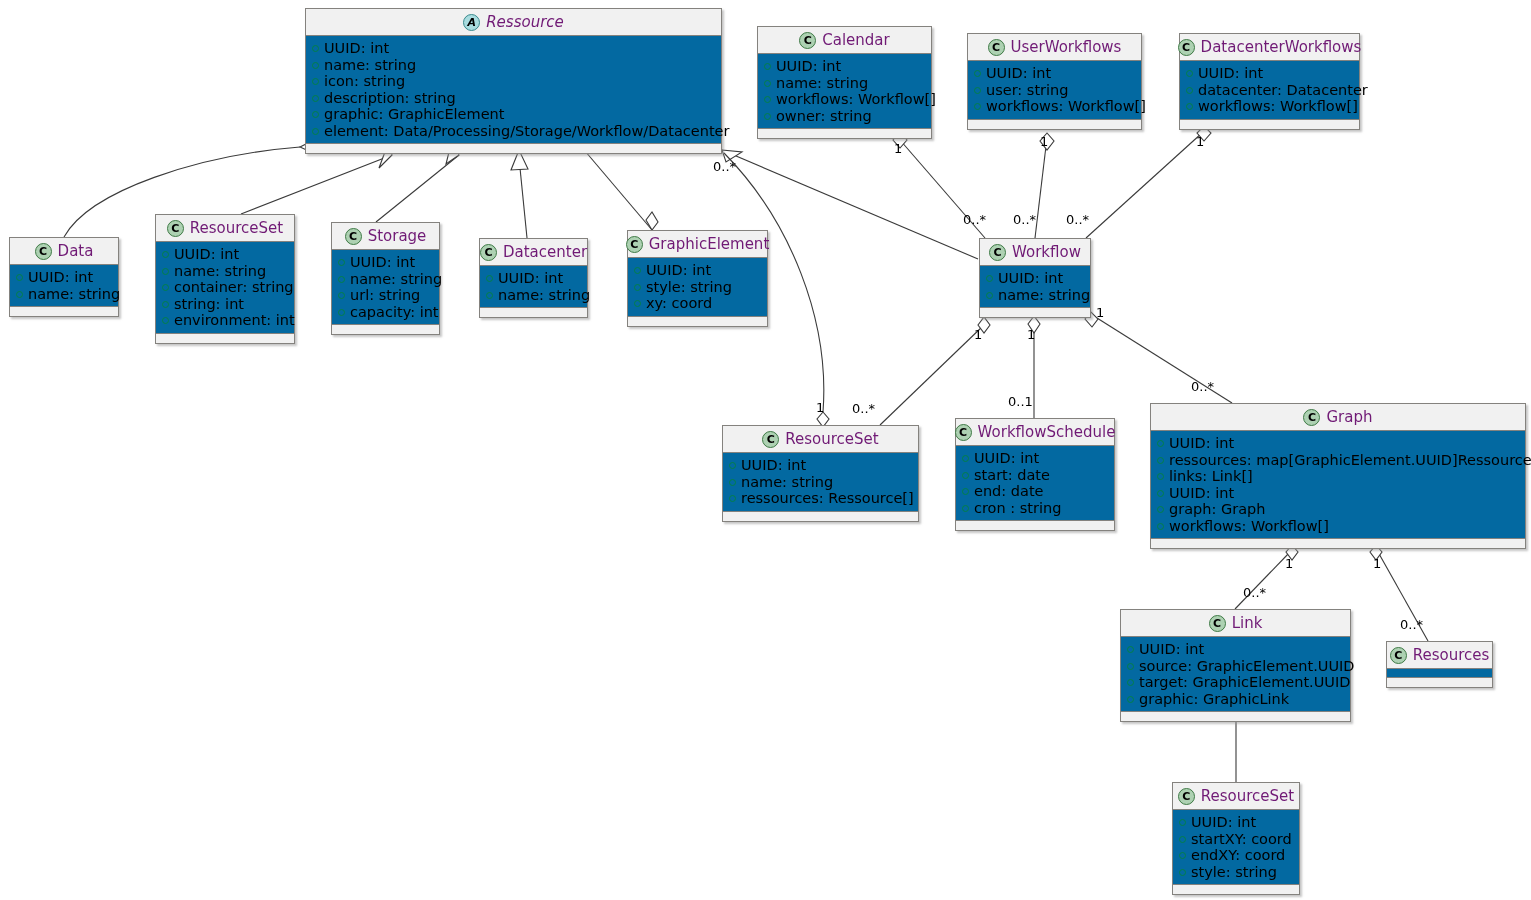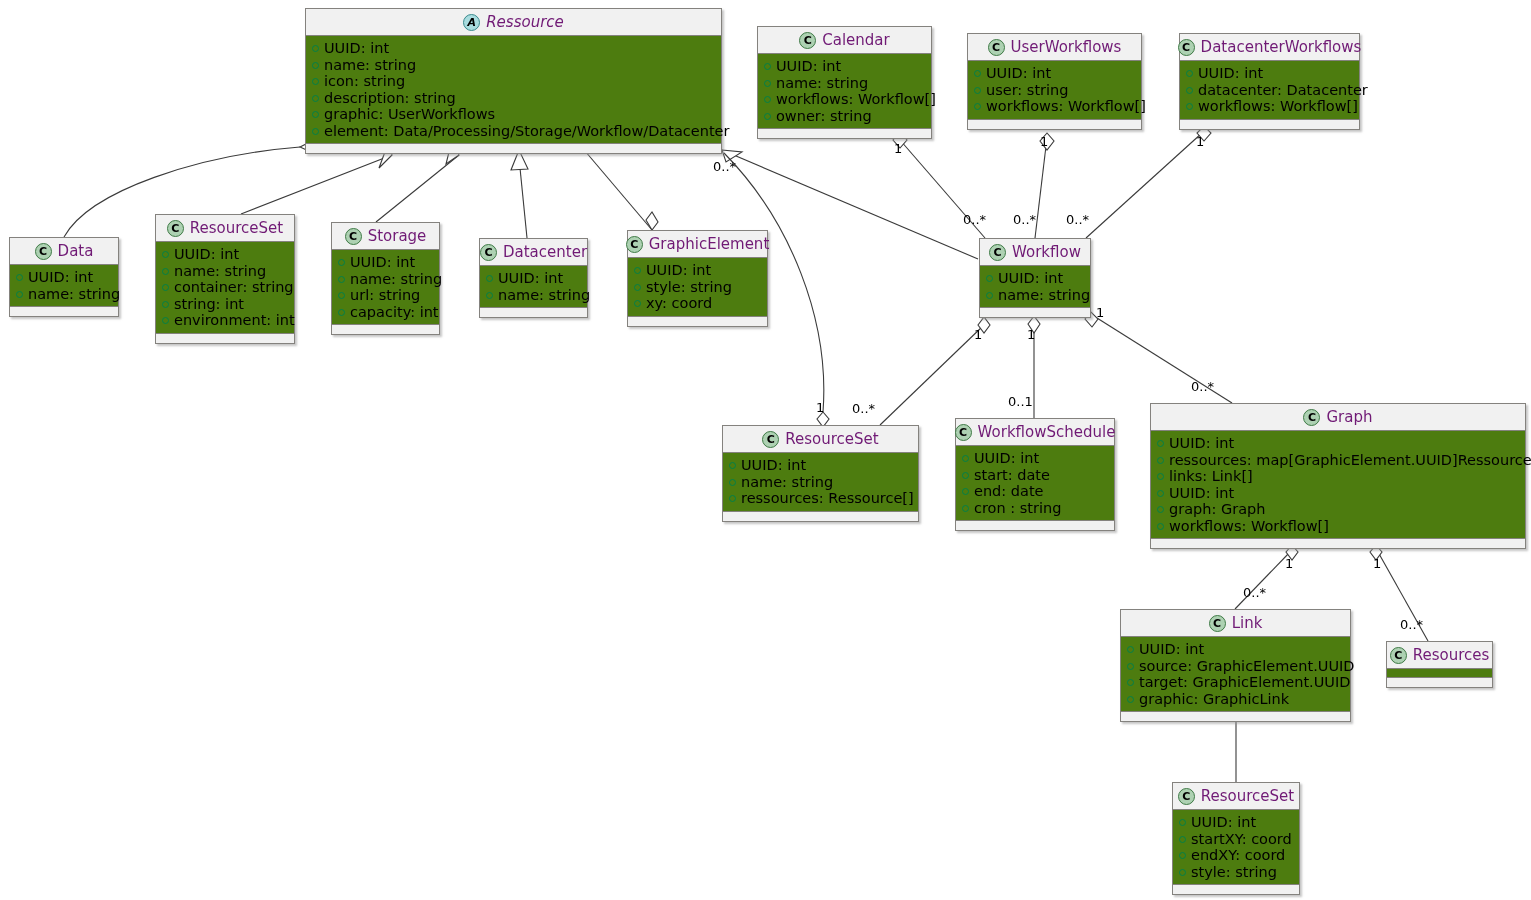--- a/index.html
+++ b/index.html
@@ -74,21 +74,21 @@
   }
   .stereo.a {
     background: #a9dcdf;
     border: 1px solid #3a8a8d;
     color: #000;
     font-style: italic;
   }
   .cls-attrs {
     padding: 4px 6px 4px 6px;
     border-bottom: 1px solid #84827e;
-    background: #4d7c0f;
+    background: #0369a1;
   }
   .attr {
     display: flex;
     align-items: baseline;
     gap: 5px;
     font-size: 14.5px;
     line-height: 16.5px;
     color: #000000;
     white-space: nowrap;
   }
@@ -191,21 +191,21 @@
           <div class="attr">
             <span class="vis-pub"></span>
             <span>icon: string</span>
           </div>
           <div class="attr">
             <span class="vis-pub"></span>
             <span>description: string</span>
           </div>
           <div class="attr">
             <span class="vis-pub"></span>
-            <span>graphic: UserWorkflows</span>
+            <span>graphic: GraphicElement</span>
           </div>
           <div class="attr">
             <span class="vis-pub"></span>
             <span>element: Data/Processing/Storage/Workflow/Datacenter</span>
           </div>
         </div>
         <div class="cls-methods"></div>
       </div>
       <div class="uml-class" style="left: 757px; top: 26px; width: 175px;">
         <div class="cls-header">

